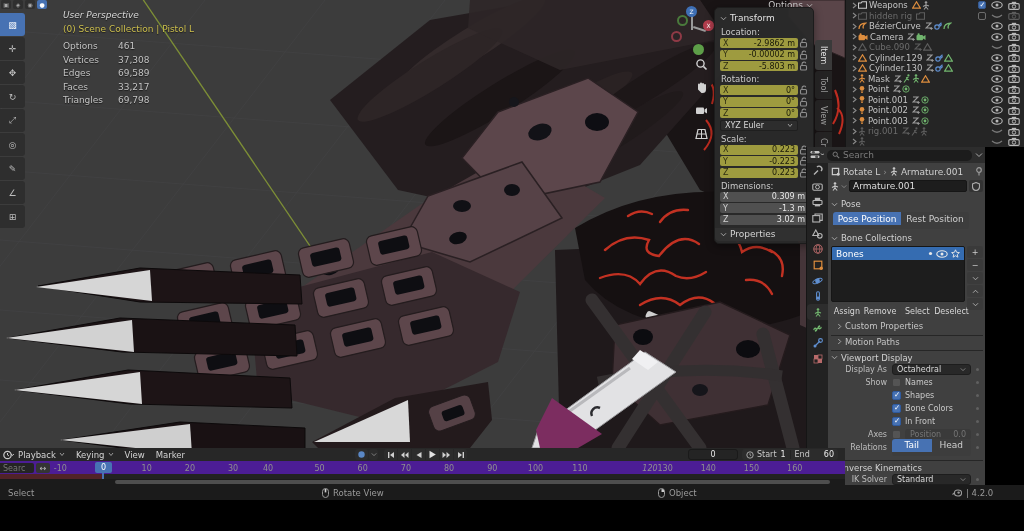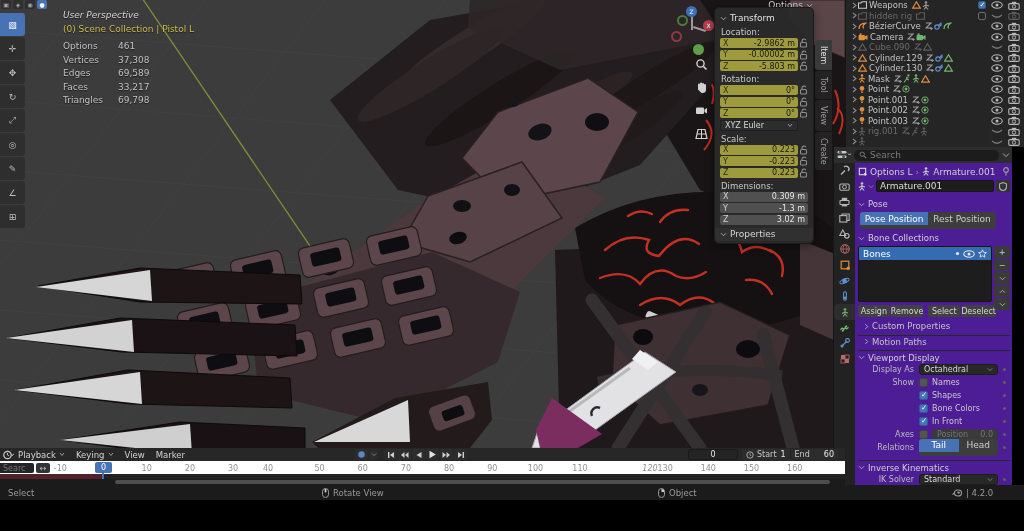--- a/index.html
+++ b/index.html
@@ -77,21 +77,21 @@
   .o-row.grayed .oname { color:#6b6b6b; }
   .o-extras { display:flex; gap:1px; margin-left:4px; }
   .o-right { position:absolute; right:4px; top:0; height:10.5px; display:flex; align-items:center; gap:5px; }
   .ic { display:inline-flex; align-items:center; justify-content:center; }
   .ic svg { display:block; }
   .o-cb { width:8px; height:8px; border:1px solid #6c6c6c; border-radius:2px; background:transparent; position:relative;}
   .o-cb.checked { background:#4772b3; border-color:#355a92; }
   .o-cb.checked:after { content:"✓"; color:#fff; font-size:7px; position:absolute; left:0.5px; top:-1px; }
 
   
-  .properties { left:833px; top:147px; width:179px; height:338px; background:#4c1d95; border-left:1px solid #151515; overflow:hidden;}
+  .properties { left:806px; top:147px; width:179px; height:338px; background:#404040; border-left:1px solid #151515; overflow:hidden;}
   .prop-rail { position:absolute; left:0; top:16px; width:21px; height:322px; background:#222222; }
   .p-tab { position:relative; width:21px; height:15.7px; display:flex; align-items:center; justify-content:center; }
   .p-tab.active { background:#2d2d2d; border-radius:4px 0 0 4px; }
   .prop-head { position:absolute; left:0; top:0; width:179px; height:16px; background:#2d2d2d;
                display:flex; align-items:center; padding:0 3px; gap:3px; }
   .p-search { flex:1; height:11px; background:#1c1c1c; border-radius:5px; display:flex; align-items:center;
               gap:3px; padding:0 5px; color:#7b7b7b; }
   .prop-content { position:absolute; left:21px; top:16px; width:158px; height:322px; padding:1px 3px 0 3px;
                   display:flex; flex-direction:column; }
   .crumb { height:15px; display:flex; align-items:center; gap:3px; color:#cfcfcf; }
@@ -131,21 +131,21 @@
   .chk.on:after { content:"✓"; position:absolute; left:1px; top:-1.5px; color:#fff; font-size:7.5px; }
   .tog-label { color:#c9c9c9; font-size:8px; }
   .dis-field { flex:1; height:11px; background:#3a3a3a; border-radius:3px; display:flex; align-items:center;
                padding:0 5px; color:#757575; font-size:8px;}
   .dis-field .rv { margin-left:auto; }
 
   
   .timeline { left:0; top:448px; width:845px; height:37px; background:#272727; overflow:hidden; }
   .tl-head { position:absolute; left:0; top:0; width:845px; height:13px; background:#272727; display:flex; align-items:center; }
   .tl-menu { display:flex; align-items:center; gap:3px; color:#d4d4d4; margin-right:11px; font-size:8.5px;}
-  .tl-ruler { position:absolute; left:0; top:13px; width:845px; height:13px; background:#ffffff; }
+  .tl-ruler { position:absolute; left:0; top:13px; width:845px; height:13px; background:#4c1d95; }
   .tick { position:absolute; top:3px; transform:translateX(-50%); color:#909090; font-size:8px; }
   .tl-track { position:absolute; left:0; top:26px; width:845px; height:5px; background:#222; }
   .tl-scroll { position:absolute; left:0; top:31px; width:845px; height:6px; background:#1b1b1b; }
   .tl-handle { position:absolute; left:115px; top:1px; width:715px; height:4px; background:#4e4e4e; border-radius:2px; }
   .playhead-badge { position:absolute; left:95px; top:14px; width:17px; height:11px; background:#4772b3;
                     border-radius:2px; color:#fff; display:flex; align-items:center; justify-content:center; font-size:8px;}
   .playhead-line { position:absolute; left:102px; top:25px; width:2px; height:12px; background:#4772b3; }
   .pb-cluster { position:absolute; left:355px; top:1px; display:flex; align-items:center; gap:1px; }
   .pb { width:13px; height:11px; background:#2c2c2c; display:flex; align-items:center; justify-content:center; color:#cfcfcf; }
   .pb.first { border-radius:3px 0 0 3px; } .pb.last { border-radius:0 3px 3px 0; }
@@ -1383,21 +1383,21 @@
       </div>
 
     <div class="prop-content">
       <div class="crumb">
         <span class="ic">
             <svg width="9" height="9" viewBox="0 0 10 10">
               <rect x="1.5" y="1.5" width="7" height="7" fill="none" stroke="#cfcfcf" stroke-width="1.3"></rect>
               <circle cx="8" cy="8" r="1.6" fill="#cfcfcf"></circle>
             </svg>
           </span>
-        <span>Options L</span>
+        <span>Rotate L</span>
         <span class="sep">›</span>
         <span class="ic" id="crumb-arm-icon">
             <svg width="8" height="9" viewBox="0 0 8 9">
               <circle cx="4" cy="1.5" r="1.3" fill="#c9c9c9"></circle>
               <path d="M4 3 L4 6 M4 4 L1 5.5 M4 4 L7 5 M4 6 L2 8.5 M4 6 L6.2 8.5" stroke="#c9c9c9" stroke-width="1.1" fill="none"></path>
             </svg>
           </span>
         <span>Armature.001</span>
         <span class="pin ic">
             <svg width="8" height="9" viewBox="0 0 8 9">

